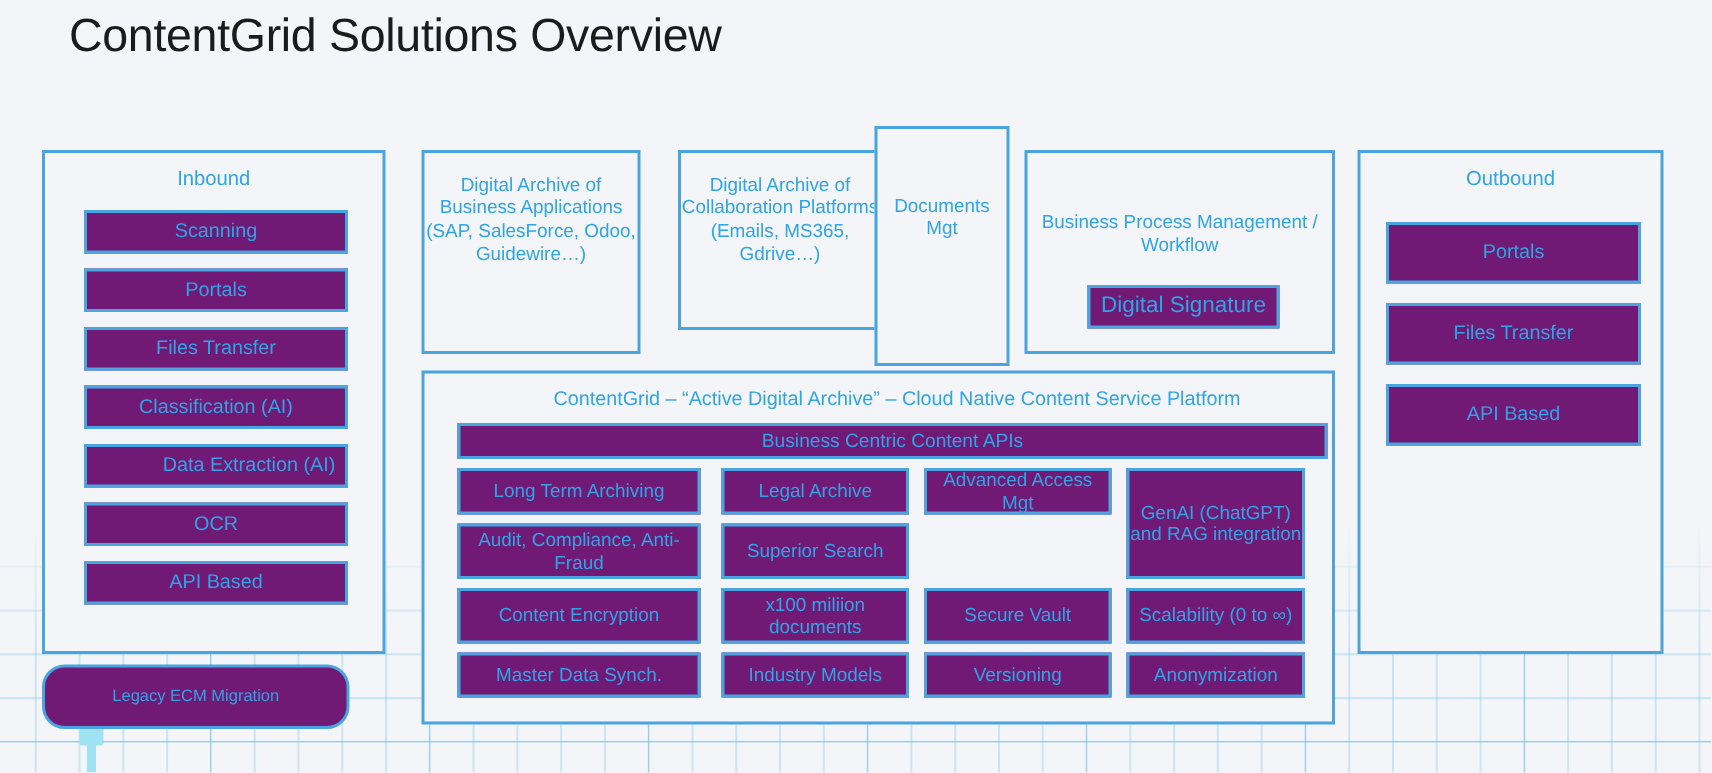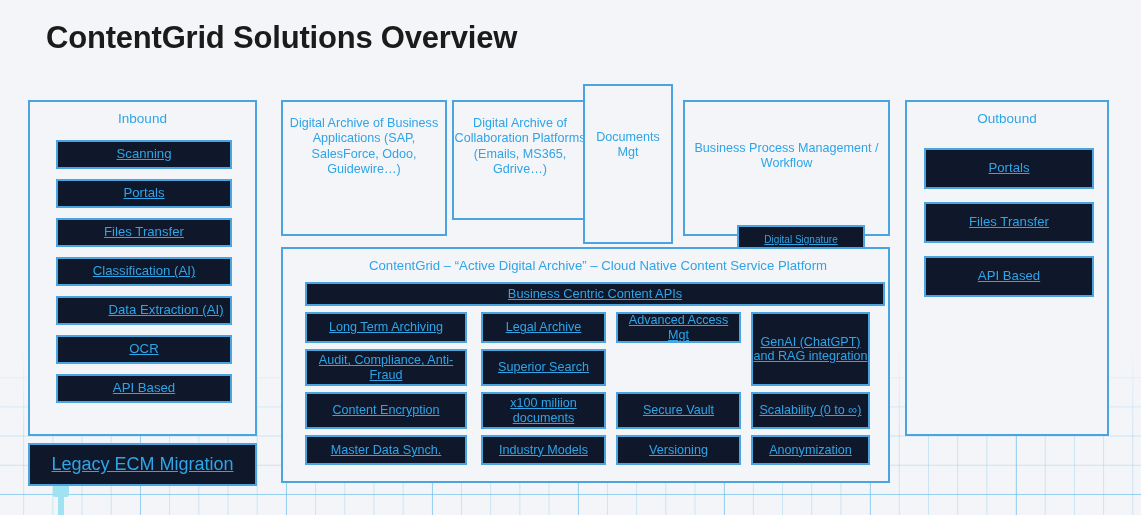--- a/index.html
+++ b/index.html
@@ -63,48 +63,47 @@
     height: 13px;
     background: #9fe2f2;
     border-radius: 2px;
     z-index: 2;
   }
 
   
   #page-title {
     position: absolute;
     left: 46px;
-    top: 20px;
+    top: 6px;
     font-size: 31px;
-    font-weight: 700;
+    font-weight: 400;
     color: #1b1b1b;
     letter-spacing: -0.2px;
     z-index: 5;
   }
 
   
   .card {
     position: absolute;
     border: 2px solid #49a4e0;
     background: #f3f5f8;
     color: #2fa4e7;
     z-index: 3;
   }
   .pill {
     position: absolute;
     border: 2px solid #49a4e0;
-    background: #0f172a;
+    background: #701a75;
     color: #2fa4e7;
     display: flex;
     align-items: center;
     justify-content: center;
     text-align: center;
     line-height: 1.12;
     z-index: 4;
-    text-decoration: underline;
   }
   .col-title {
     position: absolute;
     width: 100%;
     text-align: center;
     color: #2fa4e7;
     font-size: 13.5px;
     z-index: 4;
   }
   .boxtext {
@@ -118,39 +117,39 @@
 
   
   #inbound-panel  { left: 28px;  top: 100px; width: 229px; height: 336px; }
   #inbound-title  { left: 0; top: 9px; }
   .inbound-pill {
     left: 26px;
     width: 176px;
     font-size: 13.2px;
   }
   #legacy-box {
-    left: 28px; top: 443px; width: 229px; height: 43px;
-    font-size: 18px;
-  }
-
-  
-  #archive-business { left: 281px; top: 100px; width: 166px; height: 136px; text-decoration: underline; }
+    left: 28px; top: 443px; width: 205px; height: 43px;
+    font-size: 11px;
+    border-radius: 15px;
+  }
+
+  
+  #archive-business { left: 281px; top: 100px; width: 146px; height: 136px; text-decoration: underline; }
   #archive-collab   { left: 437px; top: 100px; width: 136px; height: 120px; margin-left: 15px; }
   #documents-mgt    { left: 583px; top: 84px; width: 90px;  height: 160px; }
   #bpm-workflow     { left: 683px; top: 100px; width: 207px; height: 136px; }
 
   #archive-business .boxtext { top: 14px;  font-size: 12.6px; }
   #archive-collab   .boxtext { top: 14px;  font-size: 12.6px; }
   #documents-mgt    .boxtext { top: 44px;  font-size: 12.6px; }
   #bpm-workflow     .boxtext { top: 39px;  font-size: 12.6px; }
 
   #digital-signature {
-    left: 52px; top: 88px; width: 128px; height: 29px;
-    font-size: 10px;
-    margin-top: 35px;
+    left: 40px; top: 88px; width: 128px; height: 29px;
+    font-size: 15px;
   }
 
   
   #platform-panel { left: 281px; top: 247px; width: 609px; height: 236px; }
   #platform-title { left: 0; top: 9px; font-size: 13.2px; padding-left: 25px; }
   #apis-bar {
     left: 22px; top: 33px; width: 580px; height: 24px;
     font-size: 12.8px;
   }
   .feat {

